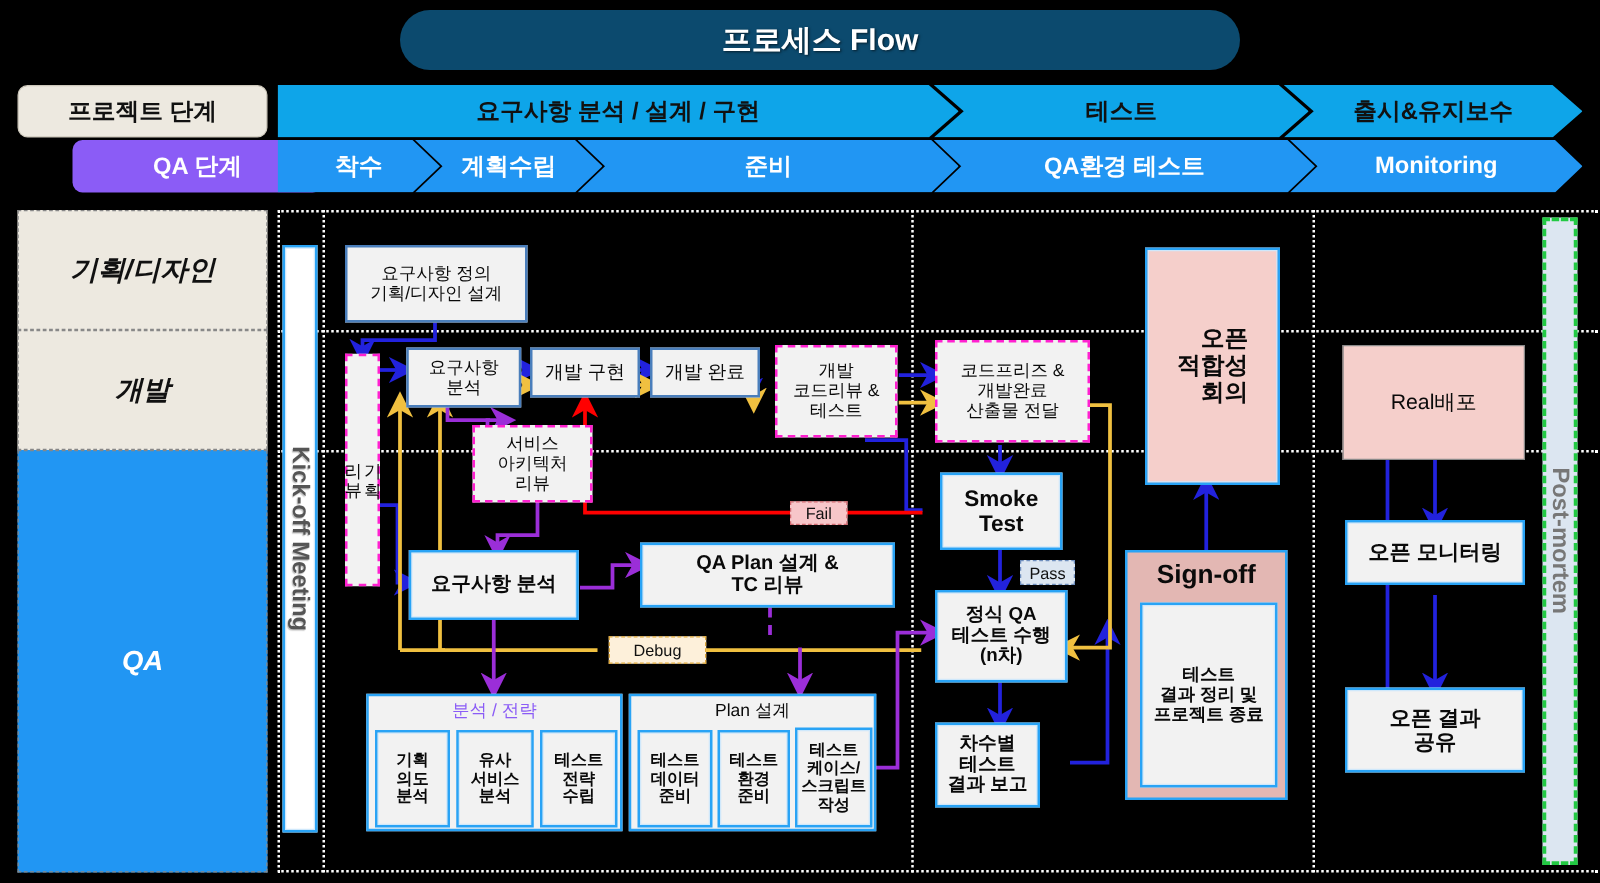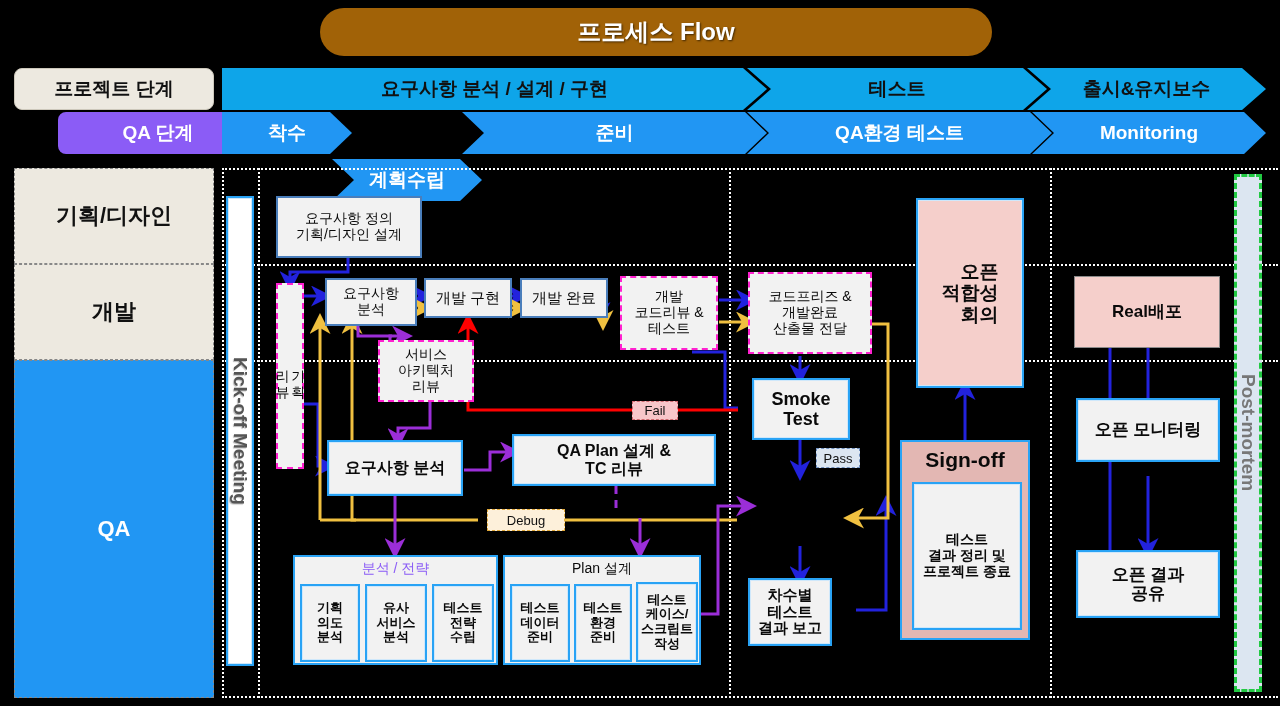--- a/index.html
+++ b/index.html
@@ -8,21 +8,21 @@
     background: #000;
     font-family: "Liberation Sans", "DejaVu Sans", sans-serif;
     overflow: hidden;
     position: relative;
   }
   .root { position: absolute; inset: 0; }
 
   
   .title-pill {
     position: absolute; left: 320px; top: 8px; width: 672px; height: 48px;
-    background: #a16207; border-radius: 24px;
+    background: #0c4a6e; border-radius: 24px;
     display: flex; align-items: center; justify-content: center;
     color: #fff; font-size: 24px; font-weight: bold;
     text-shadow: 1px 1px 2px rgba(0,0,0,.6);
   }
 
   .band-label {
     position: absolute; left: 14px; width: 200px; height: 42px;
     display: flex; align-items: center; justify-content: center;
     font-size: 19px; font-weight: bold; border-radius: 8px;
   }
@@ -36,20 +36,21 @@
   }
   .chev-proj { background: #0ea5e9; color: #111; }
   .chev-qa   { background: #2196F3; color: #fff; }
 
   
   .role {
     position: absolute; left: 14px; width: 200px;
     display: flex; align-items: center; justify-content: center;
     font-size: 22px; font-weight: bold;
     border: 1px dashed #888;
+    font-style: italic;
   }
   .role-plan { top: 168px; height: 96px; background: #EDE9E0; color: #111; }
   .role-dev  { top: 264px; height: 96px; background: #EDE9E0; color: #111; }
   .role-qa   { top: 360px; height: 338px; background: #2196F3; color: #fff; }
 
   
   .hline { position: absolute; left: 222px; right: 2px; border-top: 2px dotted #ffffff; }
   .vline { position: absolute; border-left: 2px dotted #ffffff; }
 
   
@@ -100,21 +101,21 @@
   <div>
     <div class="band-label label-proj" style="top:68px">프로젝트 단계</div>
     <div class="chev chev-proj" style="left:222px; top:68px; width:545px; clip-path: polygon(0 0, calc(100% - 24px) 0, 100% 50%, calc(100% - 24px) 100%, 0 100%);">요구사항 분석 / 설계 / 구현</div>
     <div class="chev chev-proj" style="left:747px; top:68px; width:300px; clip-path: polygon(0 0, calc(100% - 24px) 0, 100% 50%, calc(100% - 24px) 100%, 0 100%, 24px 50%);">테스트</div>
     <div class="chev chev-proj" style="left:1027px; top:68px; width:239px; clip-path: polygon(0 0, calc(100% - 24px) 0, 100% 50%, calc(100% - 24px) 100%, 0 100%, 24px 50%);">출시&amp;유지보수</div>
   </div>
 
   <div>
     <div class="band-label label-qa" style="top:112px">QA 단계</div>
     <div class="chev chev-qa" style="left:222px; top:112px; width:130px; clip-path: polygon(0 0, calc(100% - 22px) 0, 100% 50%, calc(100% - 22px) 100%, 0 100%);">착수</div>
-    <div class="chev chev-qa" style="left:332px; top:112px; width:150px; clip-path: polygon(0 0, calc(100% - 22px) 0, 100% 50%, calc(100% - 22px) 100%, 0 100%, 22px 50%); margin-top: 47px;">계획수립</div>
+    <div class="chev chev-qa" style="left:332px; top:112px; width:150px; clip-path: polygon(0 0, calc(100% - 22px) 0, 100% 50%, calc(100% - 22px) 100%, 0 100%, 22px 50%);">계획수립</div>
     <div class="chev chev-qa" style="left:462px; top:112px; width:305px; clip-path: polygon(0 0, calc(100% - 22px) 0, 100% 50%, calc(100% - 22px) 100%, 0 100%, 22px 50%);">준비</div>
     <div class="chev chev-qa" style="left:747px; top:112px; width:305px; clip-path: polygon(0 0, calc(100% - 22px) 0, 100% 50%, calc(100% - 22px) 100%, 0 100%, 22px 50%);">QA환경 테스트</div>
     <div class="chev chev-qa" style="left:1032px; top:112px; width:234px; clip-path: polygon(0 0, calc(100% - 22px) 0, 100% 50%, calc(100% - 22px) 100%, 0 100%, 22px 50%);">Monitoring</div>
   </div>
 
   <div class="role role-plan">기획/디자인</div>
   <div class="role role-dev">개발</div>
   <div class="role role-qa">QA</div>
 
   <div class="hline" style="top:168px"></div>
@@ -235,39 +236,42 @@
 리뷰</div>
 
   <div class="node bd-blue" style="left:327px; top:440px; width:136px; height:56px; font-size:16px;">요구사항 분석</div>
 
   <div class="node bd-blue" style="left:512px; top:434px; width:204px; height:52px; font-size:16px;">QA Plan 설계 &amp;
 TC 리뷰</div>
 
   <div class="node bd-blue" style="left:752px; top:378px; width:98px; height:62px; font-size:18px;">Smoke
 Test</div>
 
+  <div class="node bd-blue" style="left:748px; top:472px; width:106px; height:74px; font-size:15px;">정식 QA
+테스트 수행
+(n차)</div>
 
   <div class="node bd-blue" style="left:748px; top:578px; width:84px; height:68px; font-size:15px;">차수별
 테스트
 결과 보고</div>
 
   <div class="node bd-blue fill-pink" style="left:916px; top:198px; width:108px; height:190px; font-size:19px;text-align:right;">오픈
 적합성
 회의</div>
 
   <div style="position:absolute; left:900px; top:440px; width:130px; height:200px; background:#E3B7B3; border:2px solid #29A3F5;">
     <div style="height:36px; display:flex; align-items:center; justify-content:center; font-size:21px; font-weight:bold; color:#0a0a0a;">Sign-off</div>
     <div class="node bd-blue" style="position:absolute; left:10px; top:40px; width:110px; height:148px; font-size:14px;">테스트
 결과 정리 및
 프로젝트 종료</div>
   </div>
 
-  <div class="node fill-pink" style="left:1074px; top:276px; width:146px; height:72px; font-size:17px; font-weight:bold; border:1px solid #8a8a8a;">Real배포</div>
-
-  <div class="node bd-blue" style="left:1076px; top:398px; width:144px; height:64px; font-size:17px;">오픈 모니터링</div>
+  <div class="node fill-pink" style="left:1074px; top:276px; width:146px; height:92px; font-size:17px; font-weight:normal; border:1px solid #8a8a8a;">Real배포</div>
+
+  <div class="node bd-blue" style="left:1076px; top:416px; width:144px; height:52px; font-size:17px;">오픈 모니터링</div>
 
   <div class="node bd-blue" style="left:1076px; top:550px; width:144px; height:68px; font-size:17px;">오픈 결과
 공유</div>
 
   <div style="position:absolute; left:293px; top:555px; width:205px; height:110px; background:#F2F2F2; border:2px solid #29A3F5;">
     <div style="height:24px; display:flex; align-items:center; justify-content:center; font-size:14px; color:#8b5cf6;">분석 / 전략</div>
     <div style="position:absolute; left:5px; top:27px; display:flex; gap:5px;">
       <div class="node bd-blue" style="position:relative; width:60px; height:78px; font-size:13px;">기획
 의도
 분석</div>

